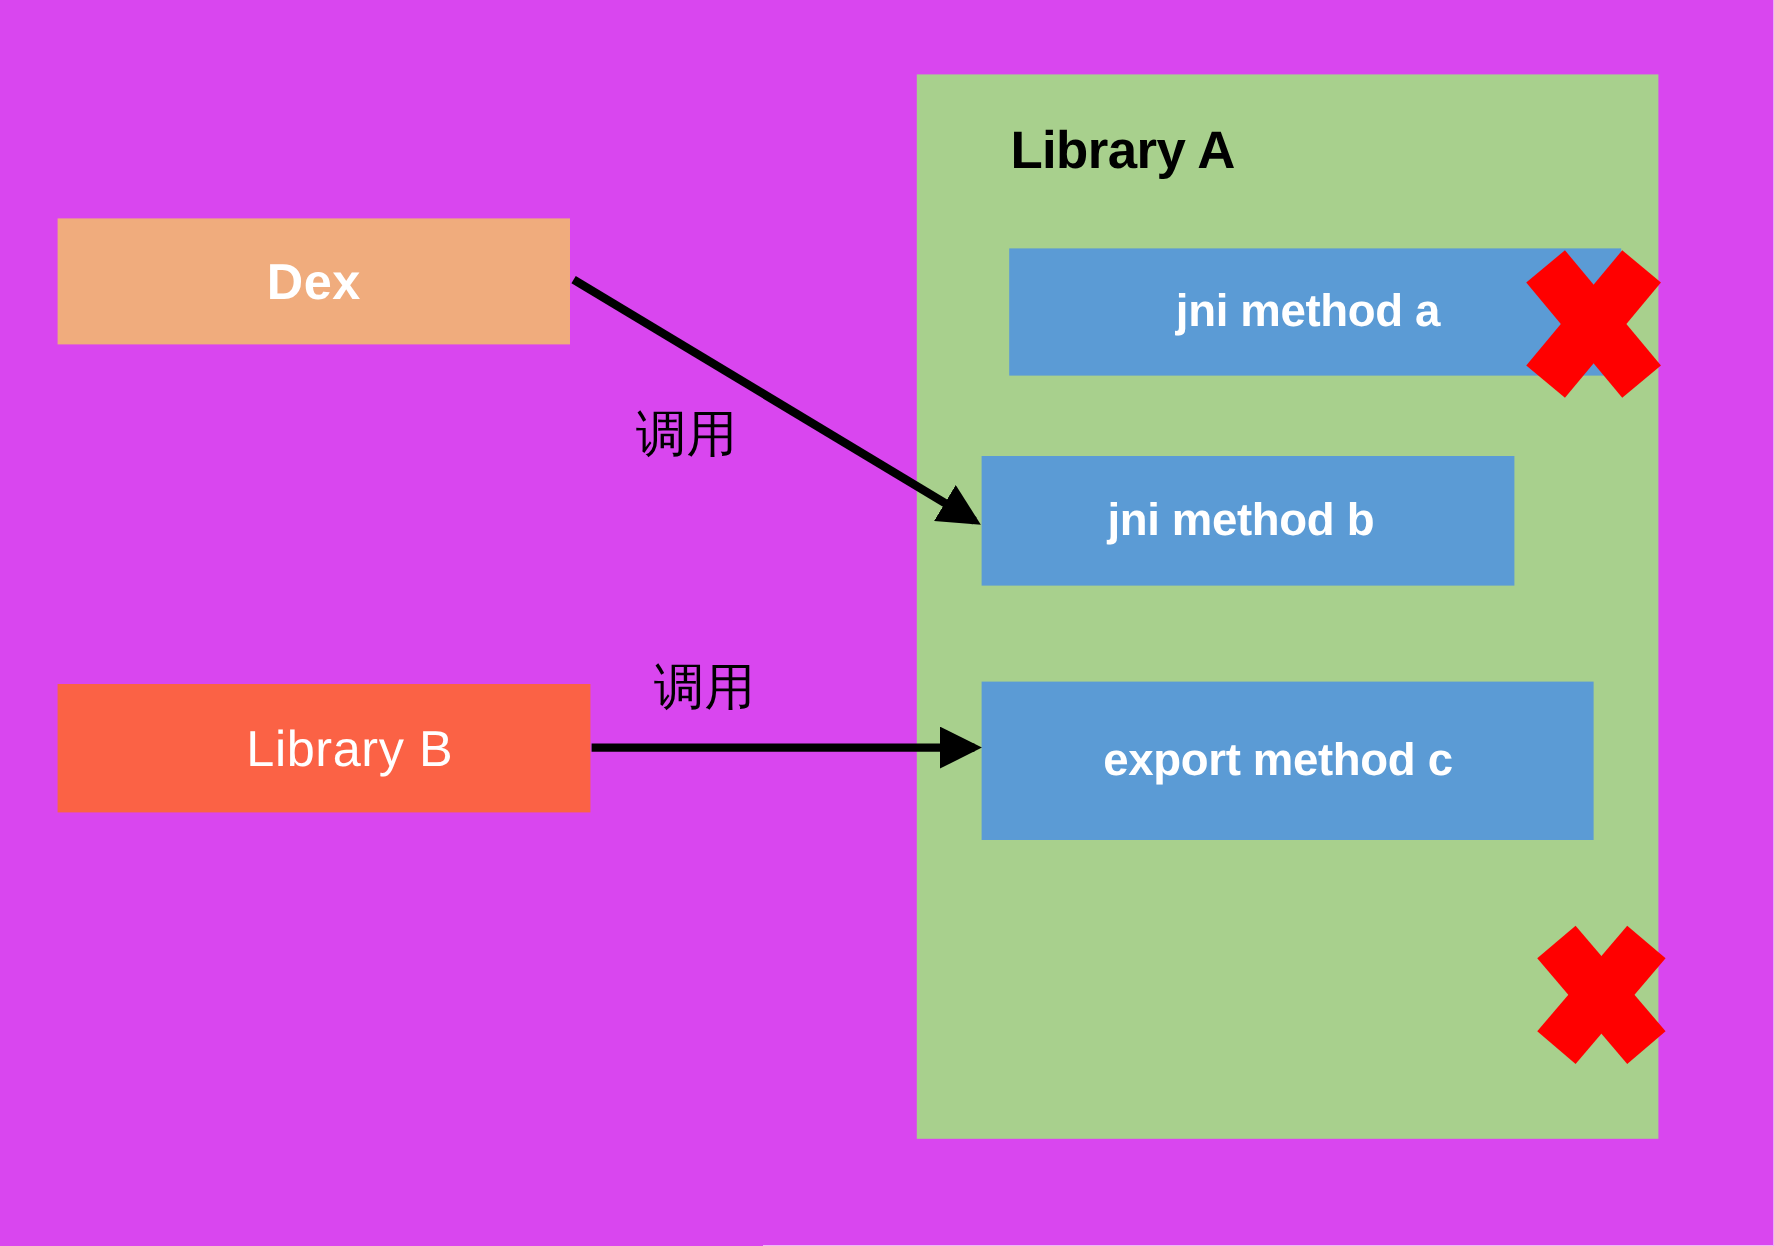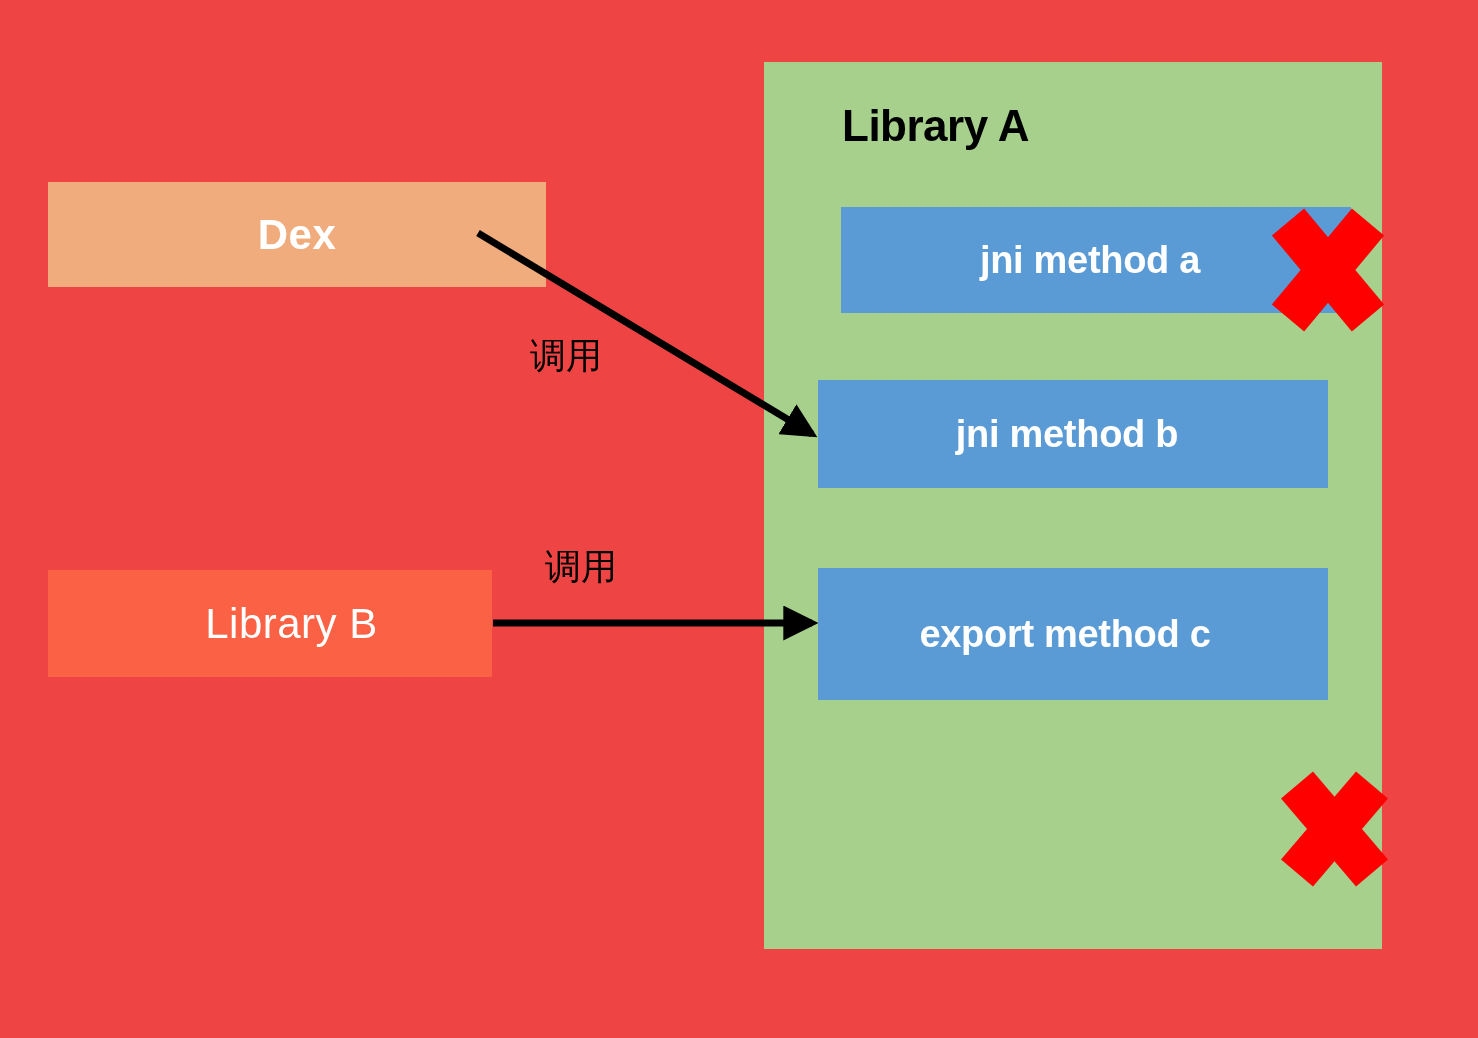--- a/index.html
+++ b/index.html
@@ -7,21 +7,21 @@
     padding: 0;
     background: #ffffff;
   }
   body {
     font-family: "Liberation Sans", sans-serif;
   }
   #canvas {
     position: relative;
     width: 1478px;
     height: 1038px;
-    background: #ef4444;
+    background: #d946ef;
     overflow: hidden;
   }
 
   
   .library-container {
     position: absolute;
     left: 764px;
     top: 62px;
     width: 618px;
     height: 887px;
@@ -49,41 +49,41 @@
     box-sizing: border-box;
   }
   .method-label {
     color: #ffffff;
     font-size: 38px;
     font-weight: bold;
     white-space: nowrap;
     letter-spacing: -0.3px;
   }
   .method-1 { left: 818px; top: 207px; width: 510px; height: 106px; margin-left: 23px; }
-  .method-2 { left: 818px; top: 380px; width: 510px; height: 108px; }
+  .method-2 { left: 818px; top: 380px; width: 444px; height: 108px; }
   .method-3 { left: 818px; top: 568px; width: 510px; height: 132px; }
   .method-4 { left: 818px; top: 770px; width: 510px; height: 108px; }
 
   .method-3 .method-label,
   .method-4 .method-label { transform: translateX(-8px); }
   .method-1 .method-label,
   .method-2 .method-label { transform: translateX(-6px); }
 
   
   .left-box {
     position: absolute;
     display: flex;
     align-items: center;
     justify-content: center;
     box-sizing: border-box;
   }
   .dex-box {
     left: 48px;
     top: 182px;
-    width: 498px;
+    width: 427px;
     height: 105px;
     background: #F0AC7D;
   }
   .dex-label {
     color: #ffffff;
     font-size: 42px;
     font-weight: bold;
     letter-spacing: 0.5px;
   }
   .libb-box {
@@ -97,22 +97,22 @@
   .libb-label {
     color: #ffffff;
     font-size: 42px;
     font-weight: normal;
     letter-spacing: 0.5px;
   }
 
   
   .arrow-label {
     position: absolute;
-    font-family: Liberation Mono, monospace;
-    font-size: 36px;
+    font-family: Liberation Sans, sans-serif;
+    font-size: 42px;
     color: #000000;
     white-space: nowrap;
     line-height: 1;
   }
   .label-call-1 { left: 530px; top: 341px; }
   .label-call-2 { left: 545px; top: 552px; }
 
   
   #overlay {
     position: absolute;

